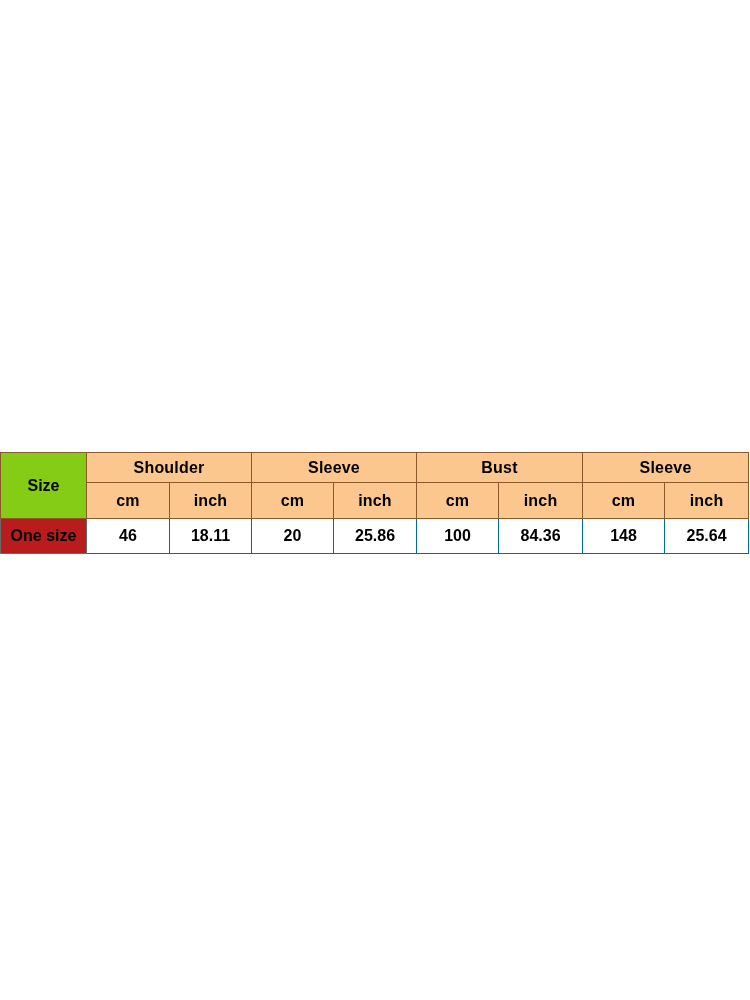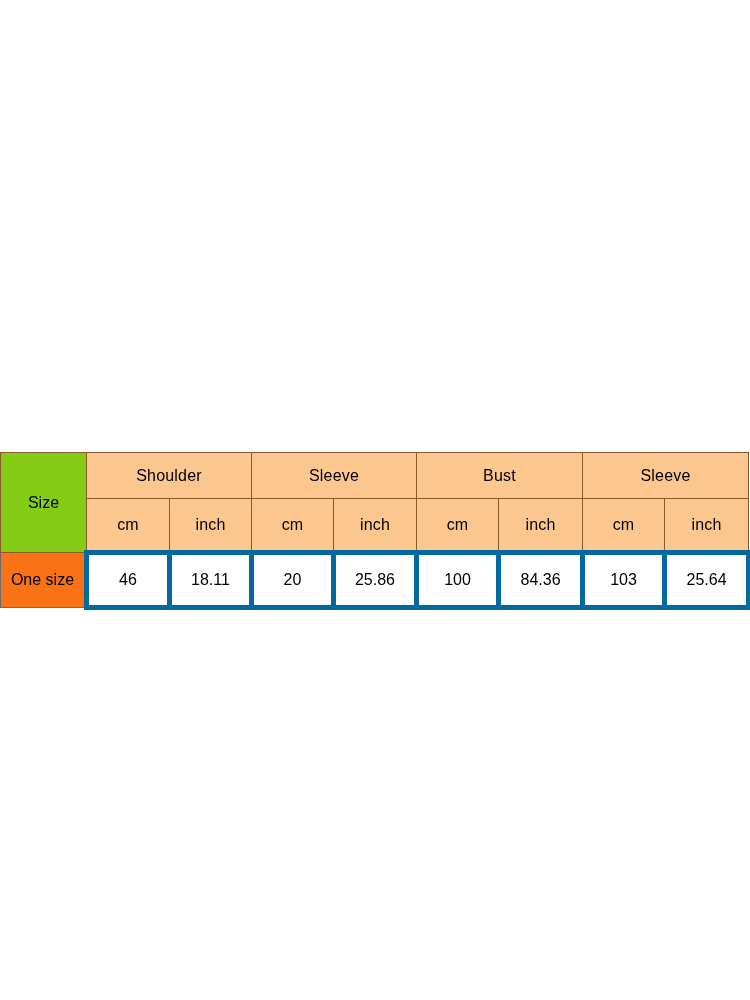--- a/index.html
+++ b/index.html
@@ -24,25 +24,25 @@
 
   table.size-chart {
     border-collapse: collapse;
     table-layout: fixed;
     width: 748px;
     margin: 0;
   }
 
   table.size-chart td,
   table.size-chart th {
-    padding: 8px;
+    padding: 0;
     margin: 0;
     text-align: center;
     vertical-align: middle;
-    font-weight: normal;
+    font-weight: bold;
     color: #000000;
     font-family: "Liberation Sans", sans-serif;
   }
 
   
   .hdr {
     background: #fbc78f;
     border: 1px solid #8a5a2b;
     font-size: 16px;
     letter-spacing: 0.2px;
@@ -56,26 +56,26 @@
   .hdr-group {
     height: 29px;
   }
   .hdr-unit {
     height: 35px;
   }
 
   
   .cell {
     background: #ffffff;
-    border: 5px solid #0369a1;
+    border: 1px solid #0369a1;
     font-size: 16px;
     height: 34px;
   }
   .cell-size {
-    background: #f97316;
+    background: #b91c1c;
     border: 1px solid #6b6b6b;
     font-size: 16px;
     height: 34px;
   }
 
   
   col.c-size   { width: 86px; }
   col.c-a1     { width: 83px; }
   col.c-a2     { width: 82px; }
   col.c-b1     { width: 82px; }
@@ -122,18 +122,18 @@
     </thead>
     <tbody>
       <tr>
         <td class="cell-size">One size</td>
         <td class="cell">46</td>
         <td class="cell">18.11</td>
         <td class="cell">20</td>
         <td class="cell">25.86</td>
         <td class="cell">100</td>
         <td class="cell">84.36</td>
-        <td class="cell">103</td>
+        <td class="cell">148</td>
         <td class="cell">25.64</td>
       </tr>
     </tbody>
   </table>
 </div>
 
 </body></html>

